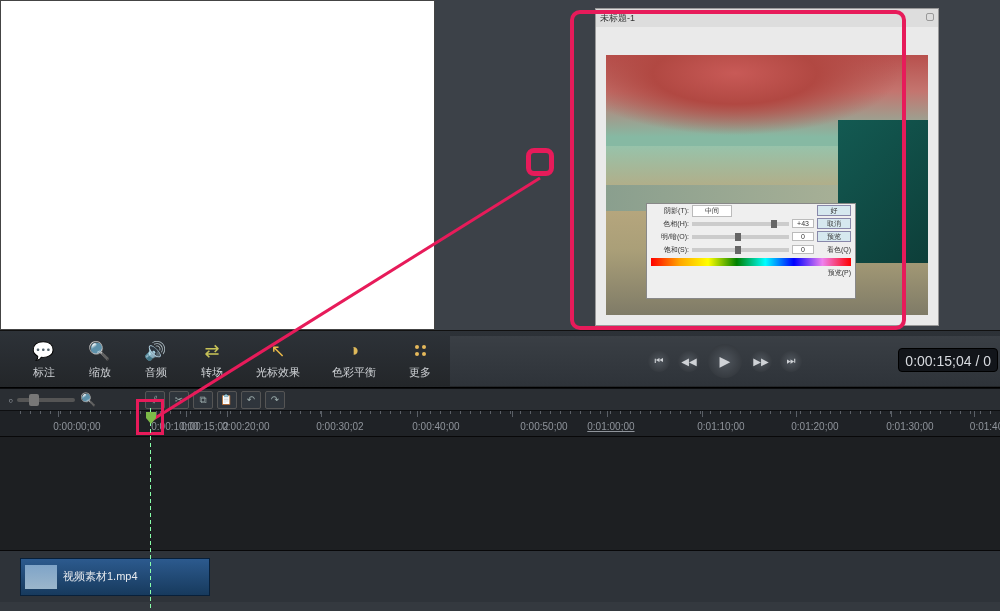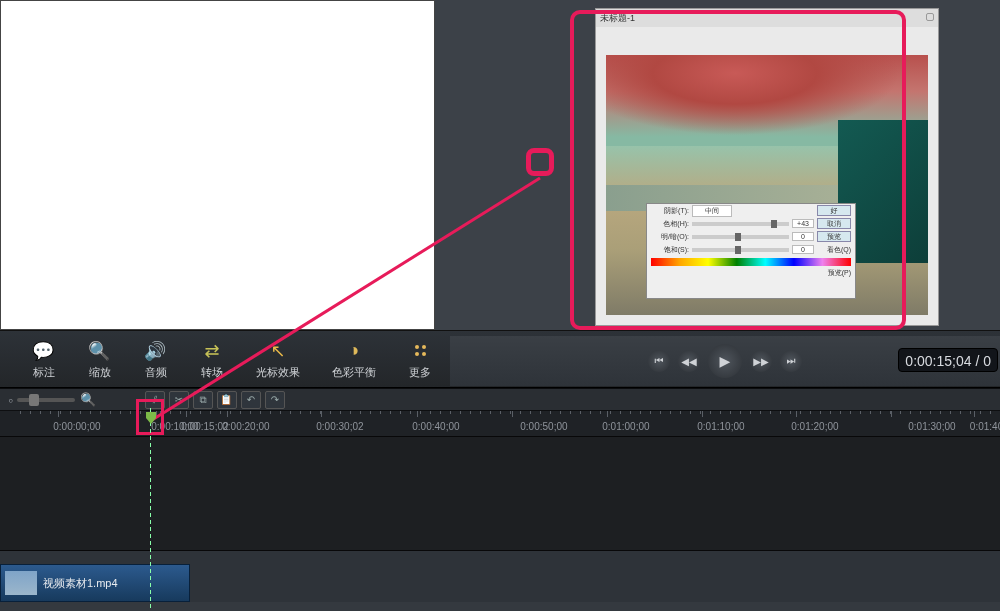--- a/index.html
+++ b/index.html
@@ -64,21 +64,21 @@
 #tlTools .mag{width:18px;height:18px;color:#aab;font-size:13px;display:flex;align-items:center;justify-content:center;cursor:pointer}
 #tlTools .sq{width:20px;height:18px;background:#2f353c;border:1px solid #555;border-radius:2px;cursor:pointer;display:flex;align-items:center;justify-content:center;color:#9aa;font-size:10px}
 
 
 #ruler{height:26px;background:#1f2226;position:relative;color:#8f949b;font-size:10px;border-top:1px solid #0e0f11}
 #ruler .tk{position:absolute;top:0;width:1px;height:6px;background:#5a5f66}
 #ruler .lbl{position:absolute;top:10px;transform:translateX(-10%)}
 
 
 #trk1{height:114px;background:#1d1f22;border-top:1px solid #080809}
-#trk2{height:52px;background:#2e3339;border-top:1px solid #080809;display:flex;align-items:flex-end;}
+#trk2{height:52px;background:#2e3339;border-top:1px solid #080809;display:flex;align-items:center;padding-left:20px}
 
 
 #clip{width:190px;height:38px;background:linear-gradient(#2c5a8e,#173a5d);border:1px solid #08203a;display:flex;align-items:center;gap:6px;padding:0 4px;color:#e8ebef;font-size:11px;cursor:pointer}
 #clip .th{width:32px;height:24px;background:linear-gradient(#7fa4c8,#9bb6cb)}
 
 
 #playhead{position:absolute;left:150px;top:408px;width:1px;height:200px;background:repeating-linear-gradient(to bottom,#8fa 0,#8fa 4px,transparent 4px,transparent 7px);pointer-events:none}
 
 
 #phMark{position:absolute;left:146px;top:412px;width:10px;height:12px}
@@ -215,27 +215,27 @@
     <div class="lbl" style="left: 186px;">0:00:15;02</div>
     <div class="tk" style="left: 227px;"></div>
     <div class="lbl" style="left: 227px;">0:00:20;00</div>
     <div class="tk" style="left: 321px;"></div>
     <div class="lbl" style="left: 321px;">0:00:30;02</div>
     <div class="tk" style="left: 417px;"></div>
     <div class="lbl" style="left: 417px;">0:00:40;00</div>
     <div class="tk" style="left: 512px;"></div>
     <div class="lbl" style="left: 512px; margin-left: 13px;">0:00:50;00</div>
     <div class="tk" style="left: 607px;"></div>
-    <div class="lbl" style="left: 607px;">0:01:00;00</div>
+    <div class="lbl" style="left: 592px; text-decoration: underline;">0:01:00;00</div>
     <div class="tk" style="left: 702px;"></div>
     <div class="lbl" style="left: 702px;">0:01:10;00</div>
     <div class="tk" style="left: 796px;"></div>
     <div class="lbl" style="left: 796px;">0:01:20;00</div>
     <div class="tk" style="left: 891px;"></div>
-    <div class="lbl" style="left: 913px;">0:01:30;00</div>
+    <div class="lbl" style="left: 891px;">0:01:30;00</div>
     <div class="tk" style="left: 974px;"></div>
     <div class="lbl" style="left: 974px;">0:01:40;0</div>
     <div class="tk" style="left: 20px; height: 3px;"></div>
     <div class="tk" style="left: 30px; height: 3px;"></div>
     <div class="tk" style="left: 40px; height: 3px;"></div>
     <div class="tk" style="left: 50px; height: 3px;"></div>
     <div class="tk" style="left: 60px; height: 3px;"></div>
     <div class="tk" style="left: 70px; height: 3px;"></div>
     <div class="tk" style="left: 80px; height: 3px;"></div>
     <div class="tk" style="left: 90px; height: 3px;"></div>

